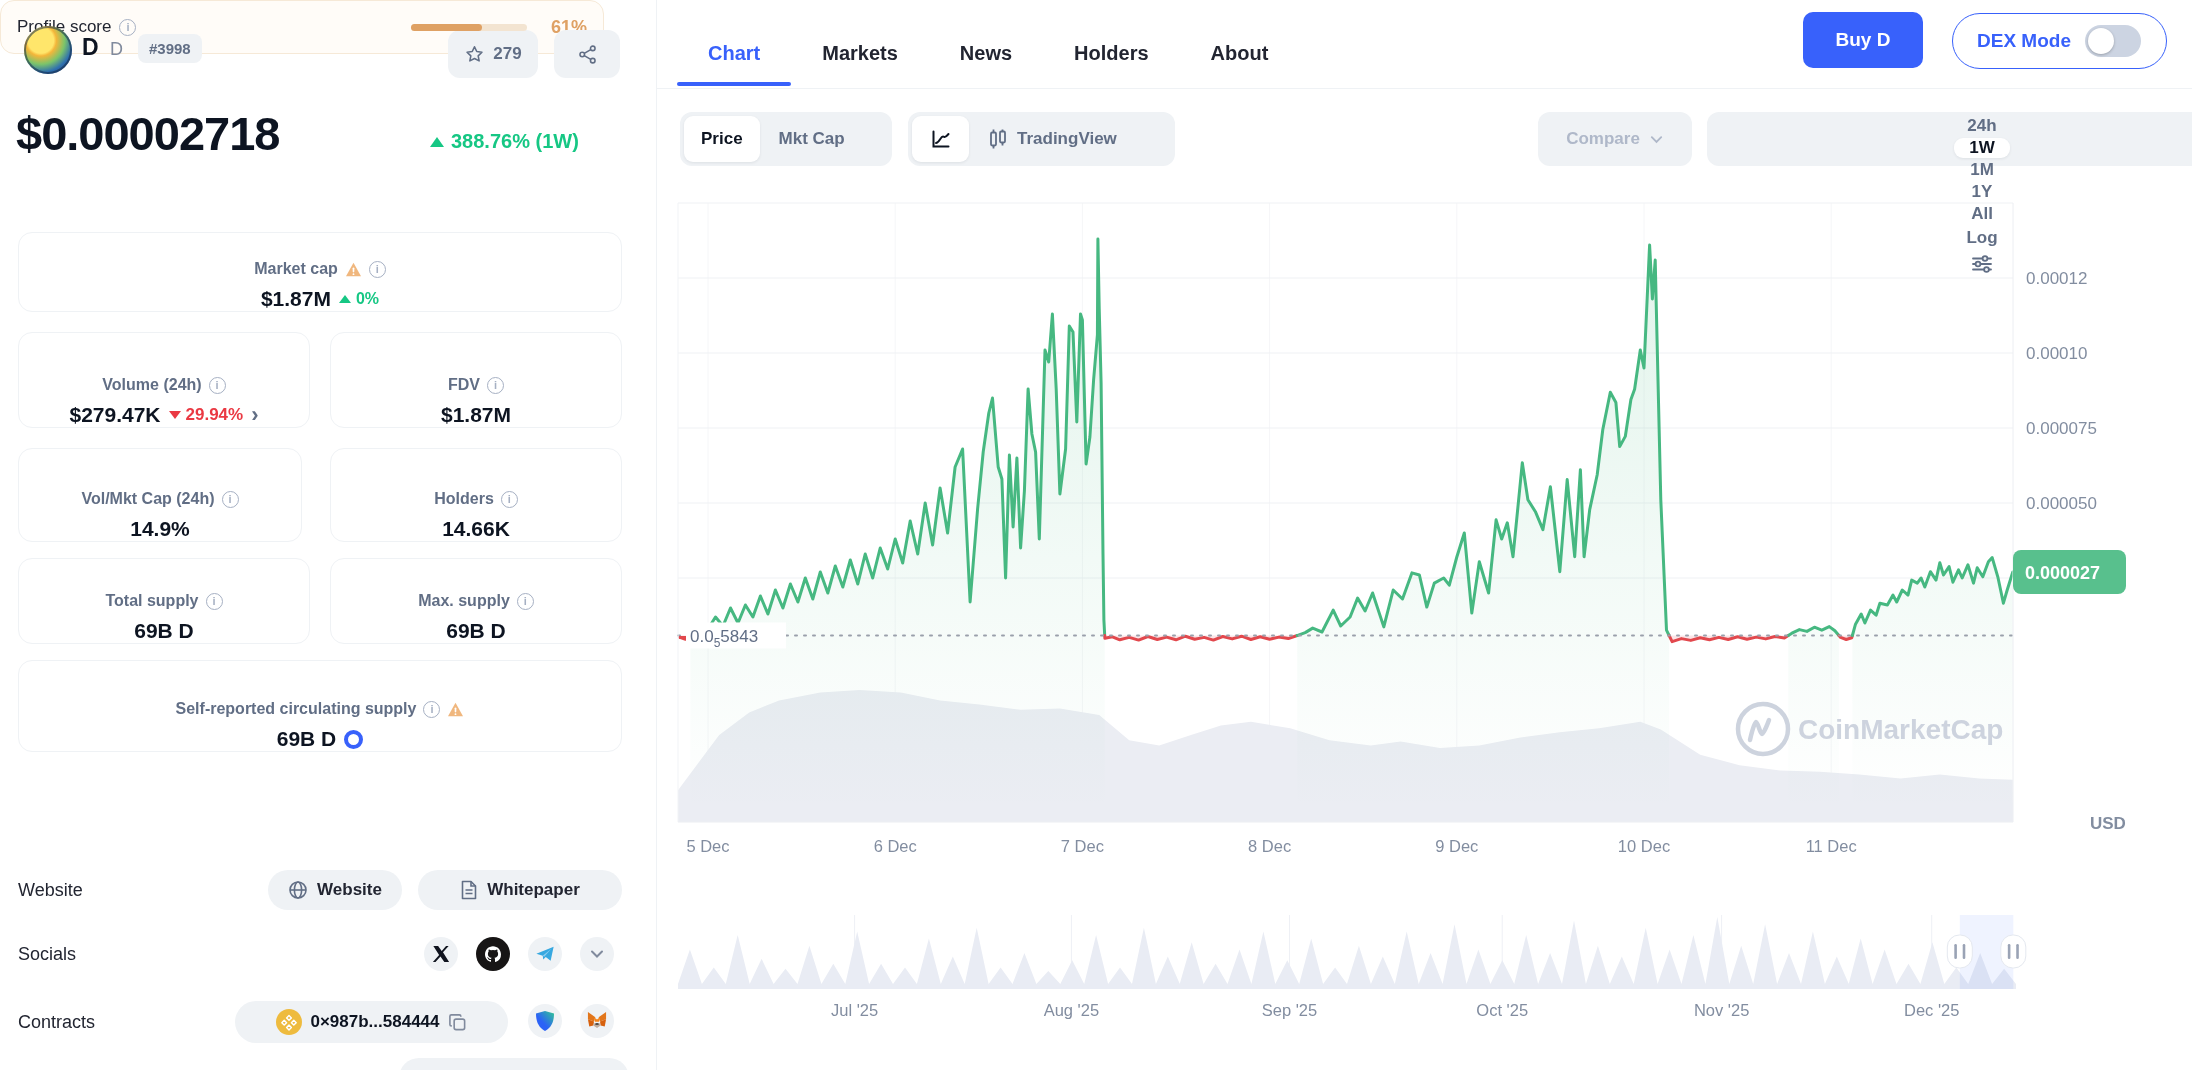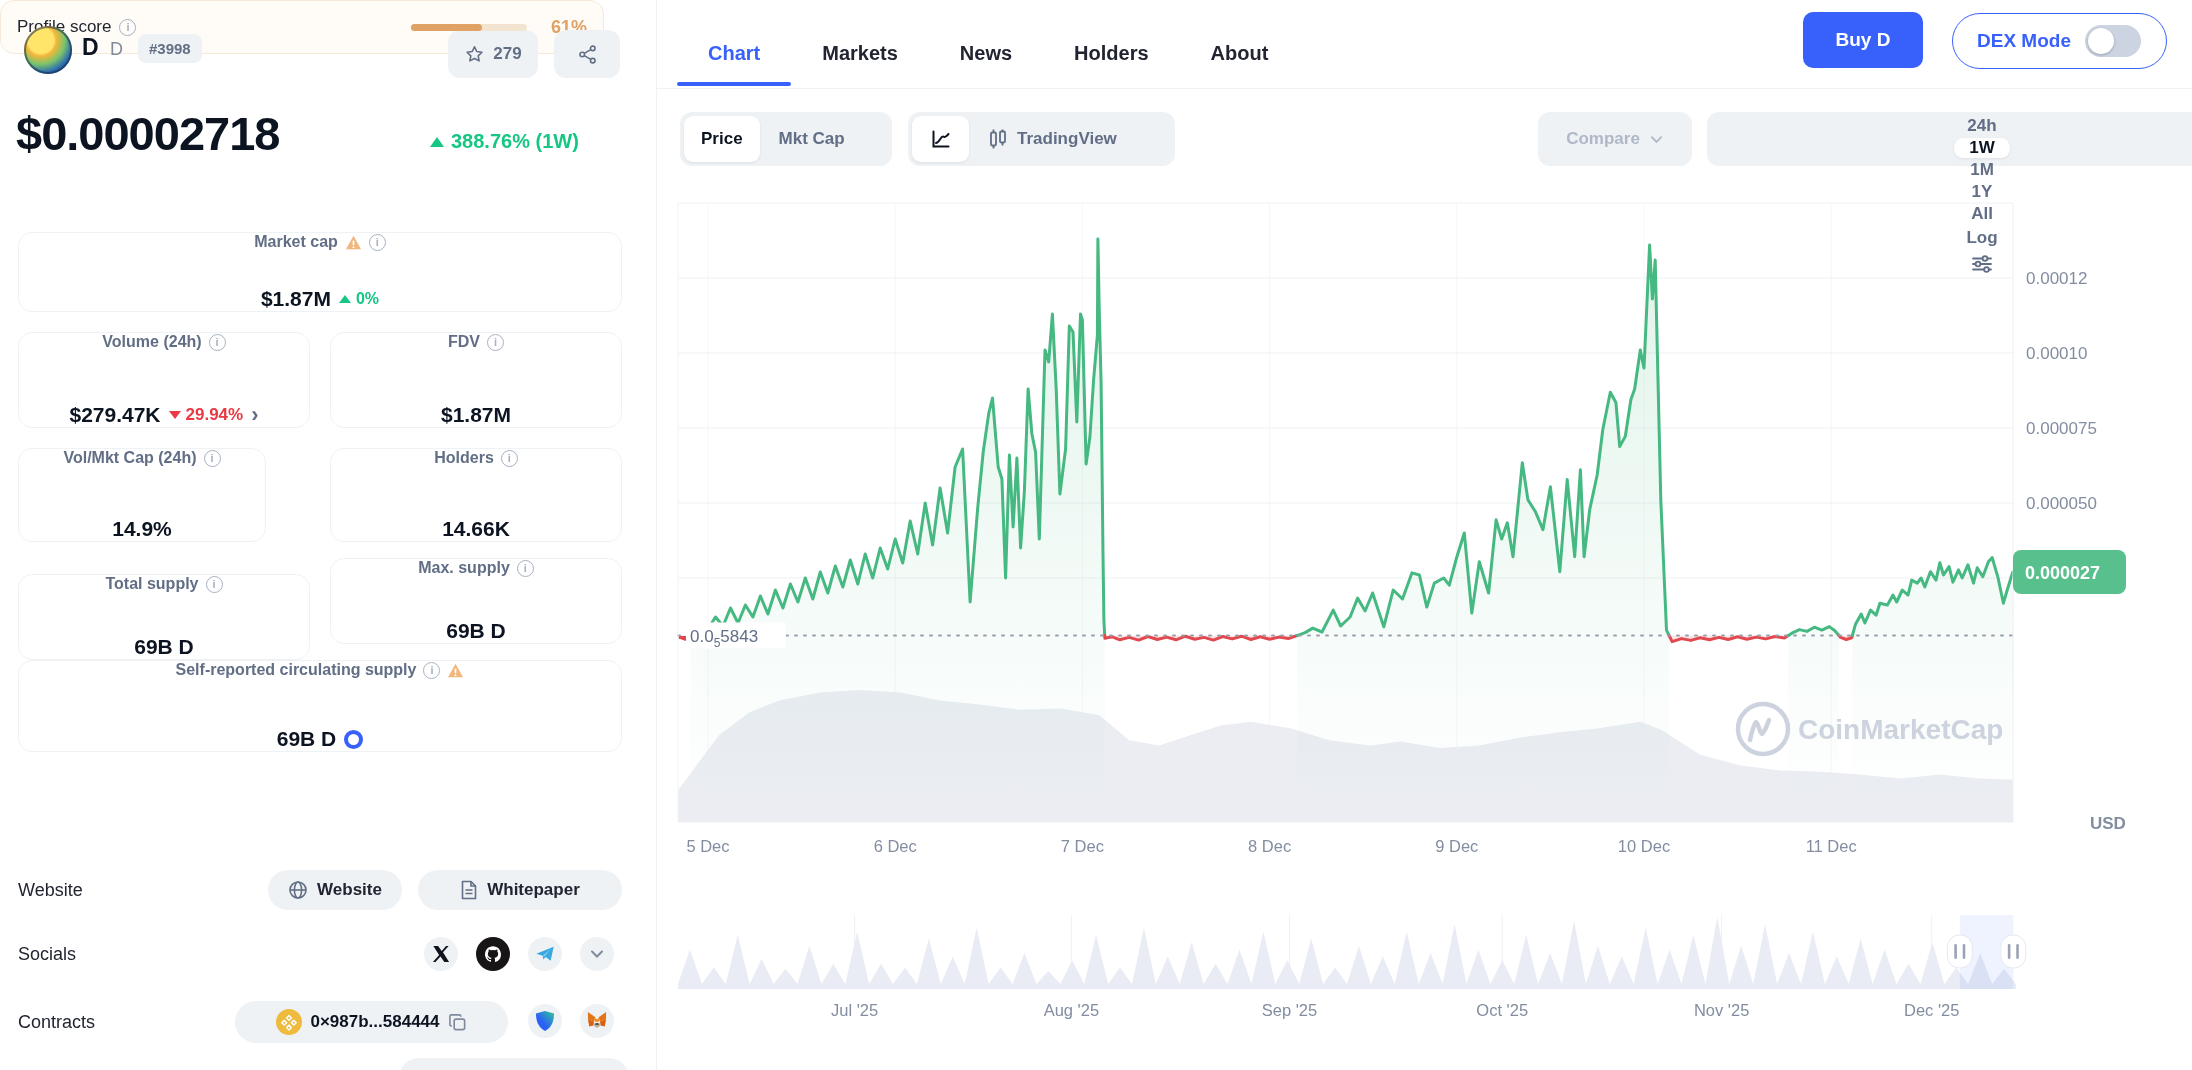--- a/index.html
+++ b/index.html
@@ -20,21 +20,21 @@
     gap:8px; color:#616e85; font-size:17px; font-weight:600; cursor:pointer; }
   #watch-btn { left:448px; top:30px; width:90px; height:48px; }
   #share-btn { left:554px; top:30px; width:66px; height:48px; }
   .price-big { left:16px; top:106px; font-size:47px; font-weight:bold; letter-spacing:-1px; }
   .price-change { left:430px; top:130px; display:flex; align-items:center; gap:7px; color:#16c784; font-size:20px; font-weight:bold; }
   .tri-up { width:0; height:0; border-left:7px solid transparent; border-right:7px solid transparent; border-bottom:10px solid #16c784; }
   .tri-down { width:0; height:0; border-left:7px solid transparent; border-right:7px solid transparent; border-top:10px solid #ea3943; }
   .tri-sm.tri-up { border-left-width:6px; border-right-width:6px; border-bottom-width:8px; }
   .tri-sm.tri-down { border-left-width:6px; border-right-width:6px; border-top-width:8px; }
   .card { position:absolute; border:1px solid #eff2f5; border-radius:14px; background:#fff;
-    display:flex; flex-direction:column; align-items:center; justify-content:space-between; gap:9px; }
+    display:flex; flex-direction:column; align-items:center; justify-content:flex-end; gap:9px; }
   .card .lbl { display:flex; align-items:center; gap:7px; color:#616e85; font-size:16px; font-weight:600; }
   .card .val { font-size:21px; font-weight:bold; display:flex; align-items:center; gap:8px; }
   .chg-green { color:#16c784; font-size:16px; font-weight:bold; display:inline-flex; align-items:center; gap:5px; }
   .chg-red { color:#ea3943; font-size:17px; font-weight:bold; display:inline-flex; align-items:center; gap:5px; }
   .info-i { width:17px; height:17px; border:1.6px solid #a6b0c3; border-radius:50%; color:#a6b0c3;
     font-size:11px; font-weight:bold; display:inline-flex; align-items:center; justify-content:center; font-style:normal; }
   .chev-r { color:#616e85; font-size:22px; font-weight:bold; line-height:1; }
   #profile-card { left:18px; top:772px; width:604px; height:54px; border:1px solid #f6e9d7; background:#fffcf8;
     border-radius:14px; display:flex; align-items:center; padding:0 16px; gap:10px; }
   #profile-card .lbl2 { font-size:17px; color:#222531; display:flex; gap:8px; align-items:center; }
@@ -141,36 +141,36 @@
         </div>
     </div>
     <div class="card" style="left:330px; top:332px; width:292px; height:96px;">
       <div class="lbl">
           <span>FDV</span>
           <i class="info-i">i</i>
         </div>
       <div class="val">$1.87M</div>
     </div>
 
-    <div class="card" style="left:18px; top:448px; width:248px; height:94px;">
+    <div class="card" style="left:18px; top:448px; width:284px; height:94px;">
       <div class="lbl">
           <span>Vol/Mkt Cap (24h)</span>
           <i class="info-i">i</i>
         </div>
       <div class="val">14.9%</div>
     </div>
     <div class="card" style="left:330px; top:448px; width:292px; height:94px;">
       <div class="lbl">
           <span>Holders</span>
           <i class="info-i">i</i>
         </div>
       <div class="val">14.66K</div>
     </div>
 
-    <div class="card" style="left:18px; top:558px; width:292px; height:86px;margin-top:16px;">
+    <div class="card" style="left:18px; top:558px; width:292px; height:86px;">
       <div class="lbl">
           <span>Total supply</span>
           <i class="info-i">i</i>
         </div>
       <div class="val">69B D</div>
     </div>
     <div class="card" style="left:330px; top:558px; width:292px; height:86px;">
       <div class="lbl">
           <span>Max. supply</span>
           <i class="info-i">i</i>

